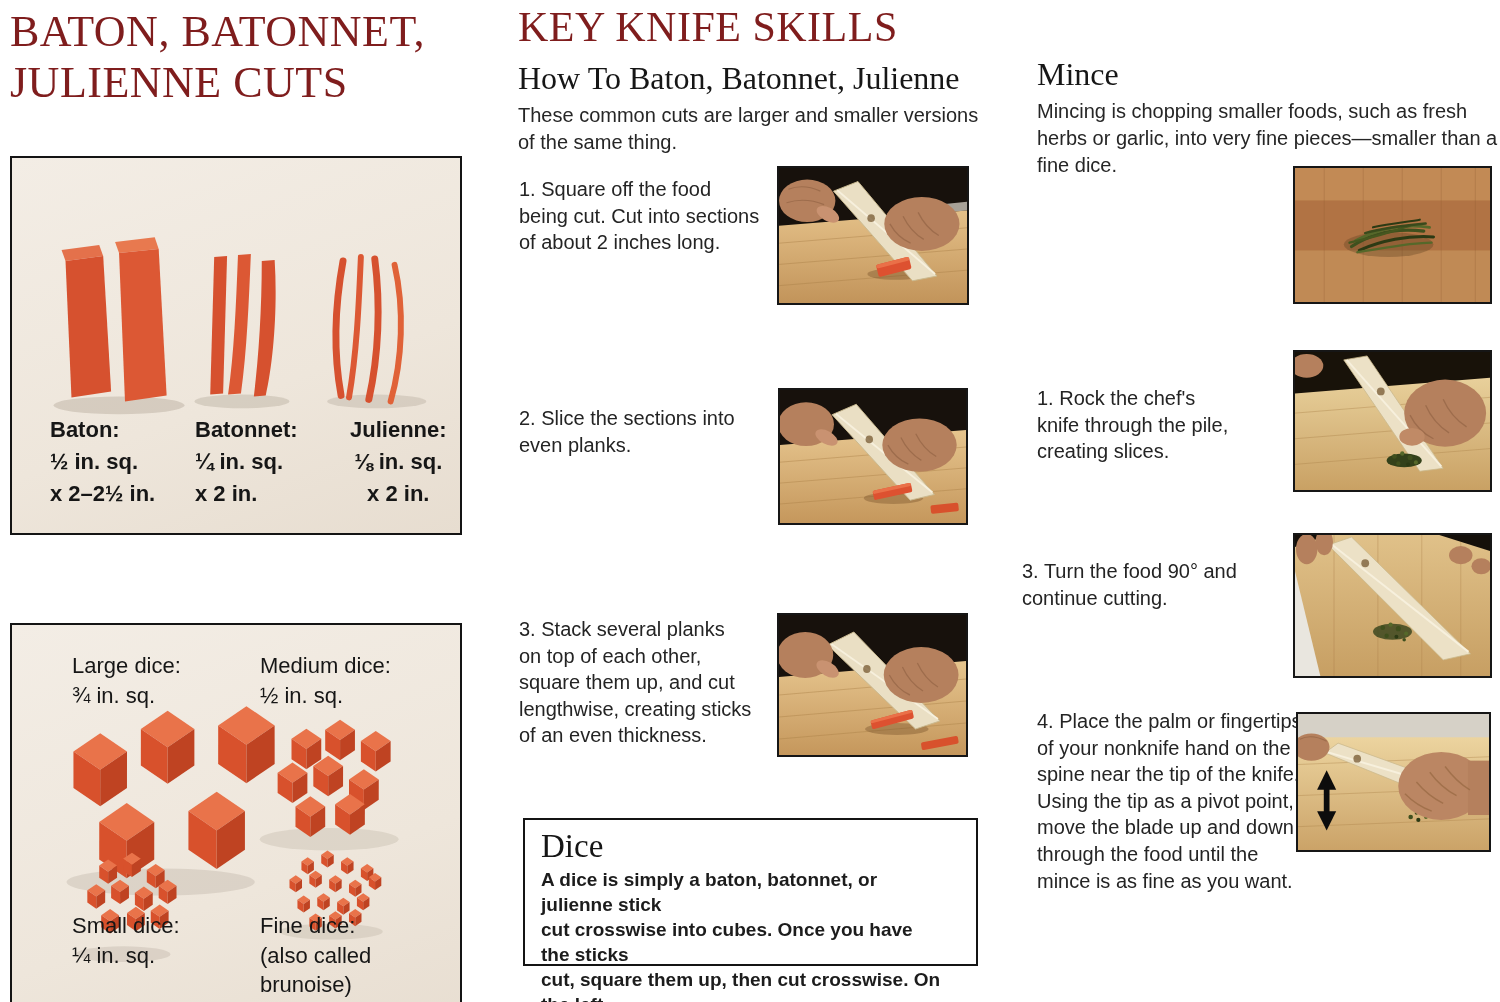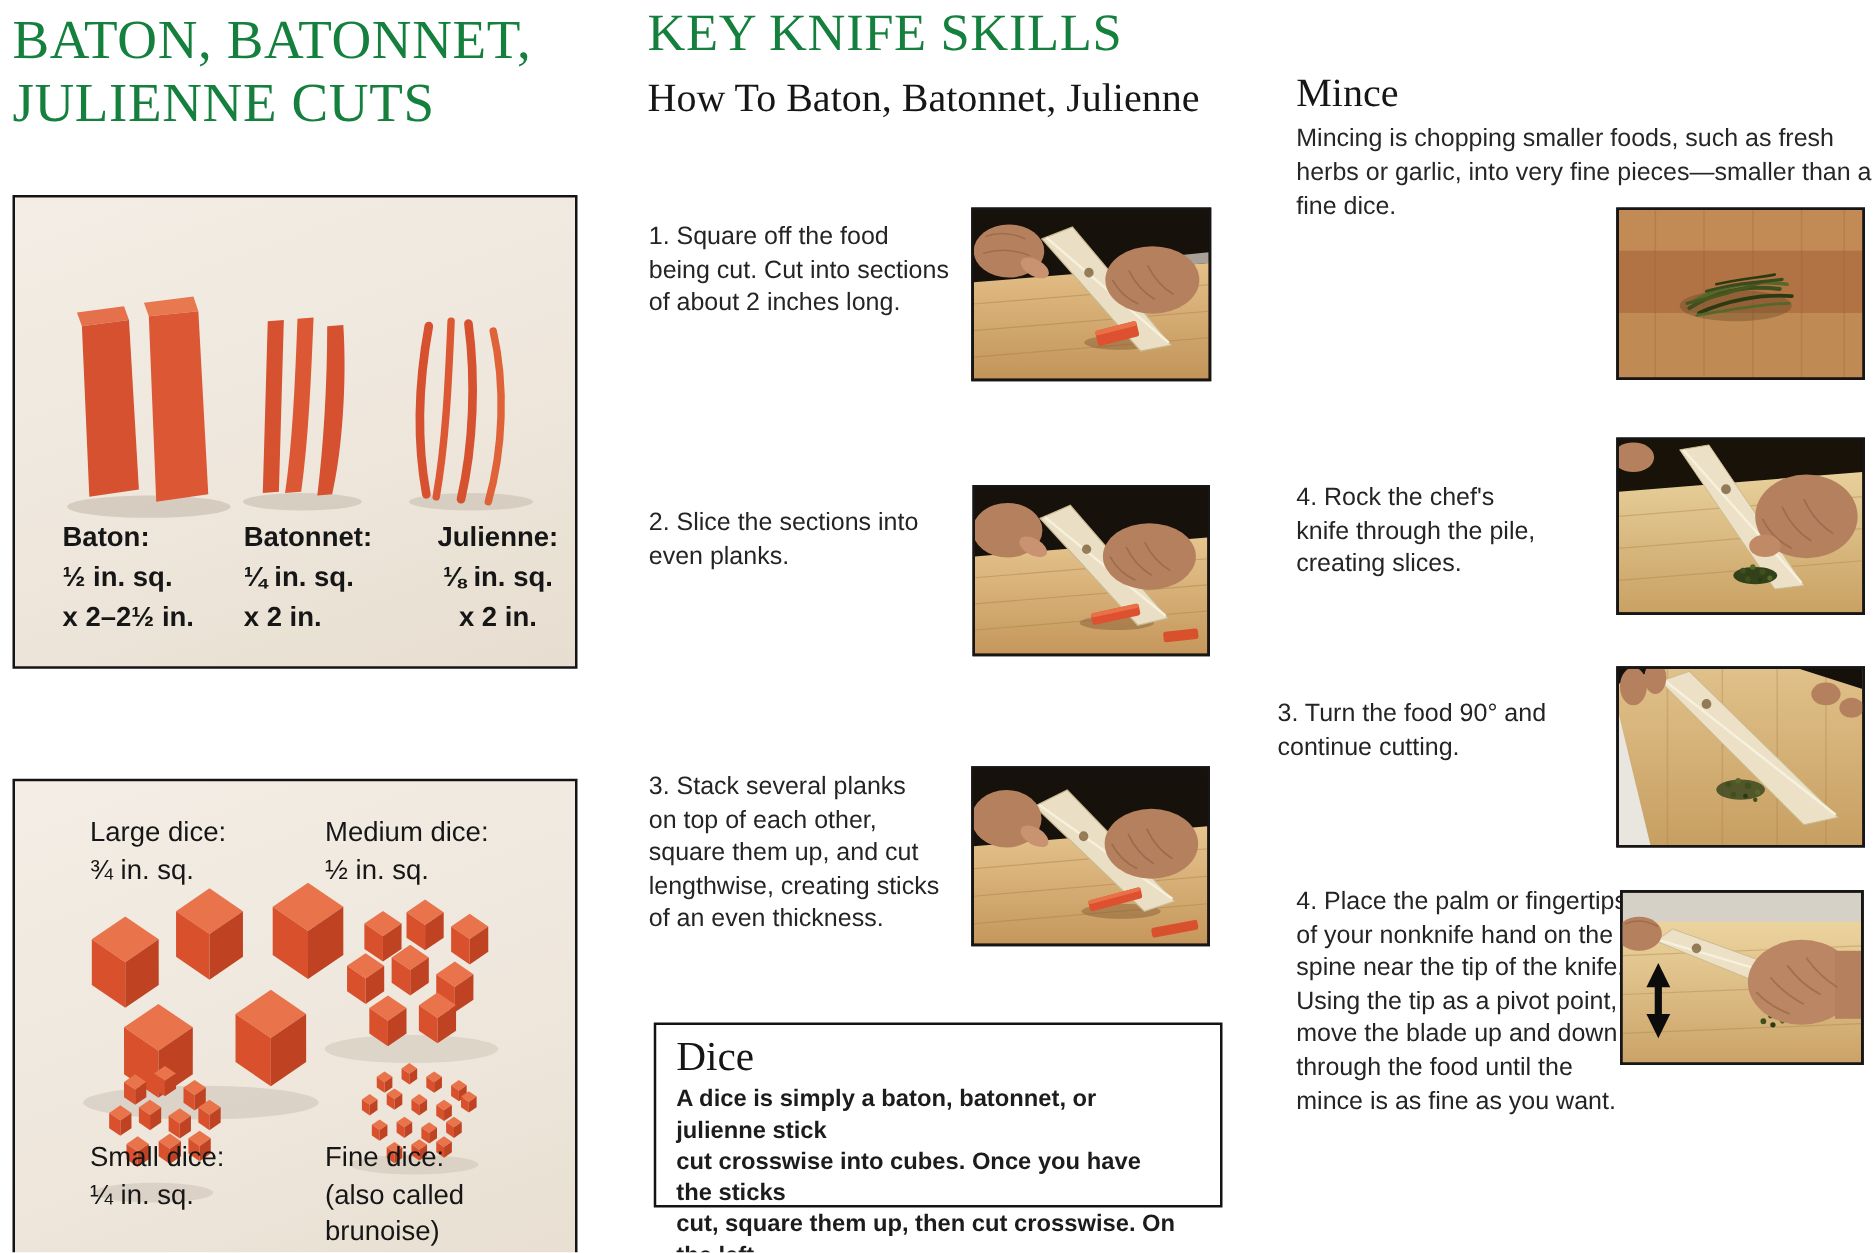--- a/index.html
+++ b/index.html
@@ -1,21 +1,21 @@
 <!DOCTYPE html>
 <html><head>
 <meta charset="utf-8">
 <style>
   * { margin:0; padding:0; box-sizing:border-box; }
   body { background:#ffffff; font-family:"Liberation Sans", sans-serif; color:#1f1f1f; }
   .page { position:relative; width:1500px; height:1002px; background:#ffffff; overflow:hidden; }
   .pre { white-space:pre-line; }
 
   .gold-title {
-    position:absolute; font-family:"Liberation Serif", serif; color:#15803d;
+    position:absolute; font-family:"Liberation Serif", serif; color:#7f1d1d;
     letter-spacing:0.5px; font-weight:400;
   }
   #main-title { left:10px; top:6px; font-size:44px; line-height:1.16; }
   #mid-heading { left:518px; top:4px; font-size:42px; line-height:1.1; }
 
   .serif-sub { position:absolute; font-family:"Liberation Serif", serif; color:#161616; font-weight:400; }
   #mid-subheading { left:518px; top:60px; font-size:32px; }
   #mince-heading { left:1037px; top:56px; font-size:32px; }
 
   .intro { position:absolute; font-size:20px; line-height:1.35; color:#262626; }
@@ -162,20 +162,22 @@
 ½ in. sq.</div>
     <div class="dice-label pre" style="left:60px; top:286px;">Small dice:
 ¼ in. sq.</div>
     <div class="dice-label pre" style="left:248px; top:286px;">Fine dice:
 (also called brunoise)
 ⅛ in. sq.</div>
   </div>
 
   <div id="mid-heading" class="gold-title">KEY KNIFE SKILLS</div>
   <div id="mid-subheading" class="serif-sub">How To Baton, Batonnet, Julienne</div>
+  <div id="mid-intro" class="intro pre">These common cuts are larger and smaller versions
+of the same thing.</div>
 
   <div class="step pre" style="left:519px; top:176px; width:252px;">1. Square off the food
 being cut. Cut into sections
 of about 2 inches long.</div>
 
 
   <div class="step pre" style="left:519px; top:405px; width:252px;">2. Slice the sections into
 even planks.</div>
   <div class="step pre" style="left:519px; top:616px; width:252px;">3. Stack several planks
 on top of each other,
@@ -275,21 +277,21 @@
 cut crosswise into cubes. Once you have the sticks
 cut, square them up, then cut crosswise. On the left
 are the most common types of dice.</div>
   </div>
 
   <div id="mince-heading" class="serif-sub">Mince</div>
   <div id="mince-intro" class="intro pre">Mincing is chopping smaller foods, such as fresh
 herbs or garlic, into very fine pieces—smaller than a
 fine dice.</div>
 
-  <div class="step pre" style="left:1037px; top:385px; width:260px;">4. Rock the chef's
+  <div class="step pre" style="left:1037px; top:385px; width:260px;">1. Rock the chef's
 knife through the pile,
 creating slices.</div>
   <div class="step pre" style="left:1022px; top:558px; width:260px;">3. Turn the food 90° and
 continue cutting.</div>
   <div class="step pre" style="left:1037px; top:708px; width:268px;">4. Place the palm or fingertips
 of your nonknife hand on the
 spine near the tip of the knife.
 Using the tip as a pivot point,
 move the blade up and down
 through the food until the

